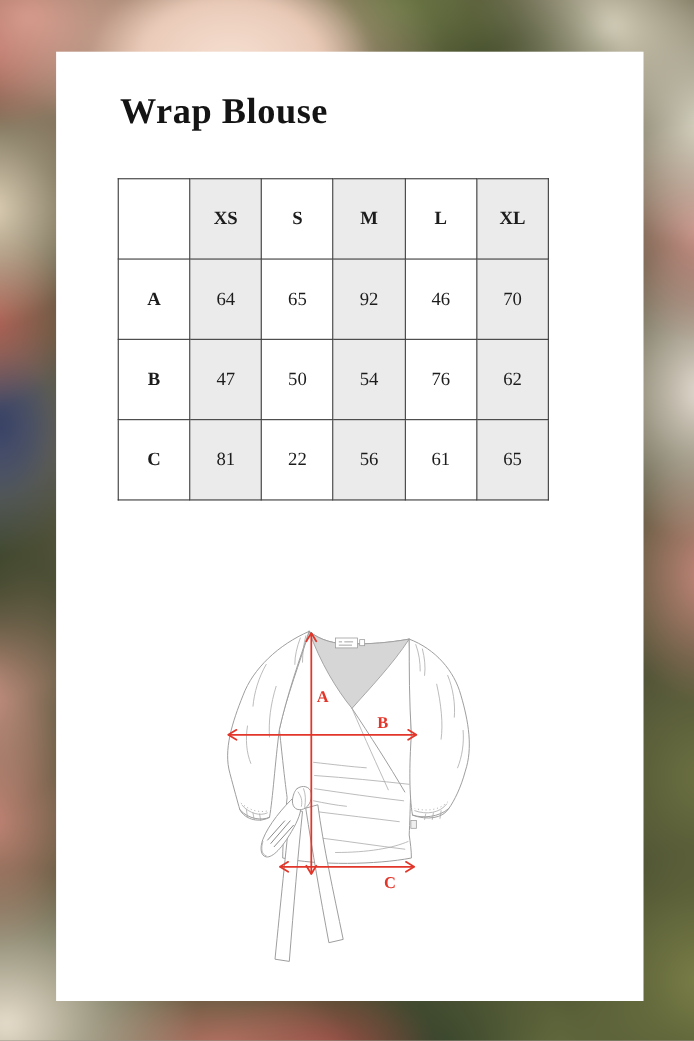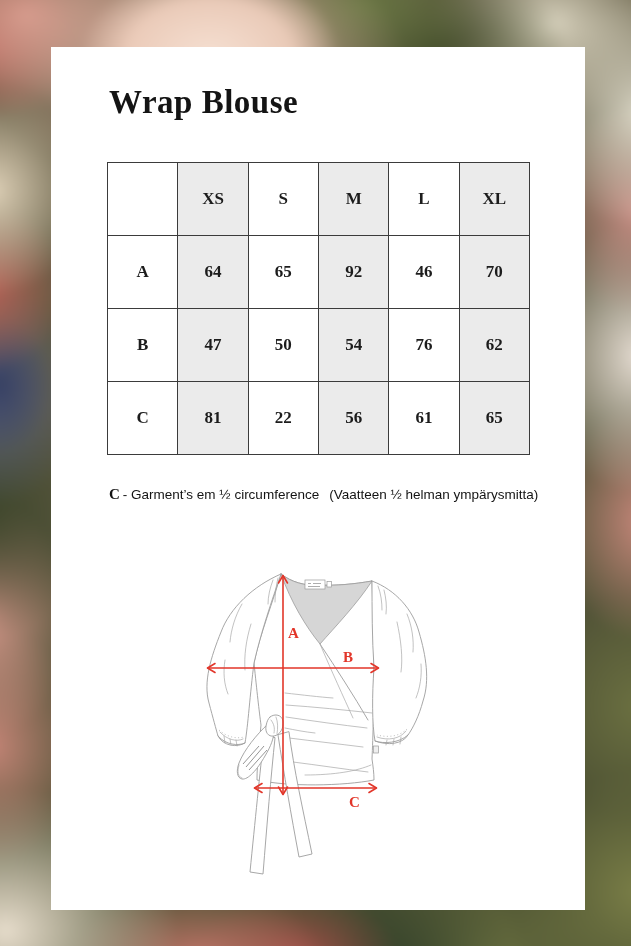--- a/index.html
+++ b/index.html
@@ -43,27 +43,27 @@
   .card{position:absolute;left:51px;top:47px;width:534px;height:863px;background:#ffffff;}
 
   .title{
     position:absolute;left:58px;top:36px;
     font-family:"Liberation Serif",serif;font-weight:700;
     font-size:33px;line-height:1.2;color:#141414;letter-spacing:.5px;text-align:right;
   }
 
   
   table.size{
-    position:absolute;left:56px;top:115px;width:423px;
+    position:absolute;left:56px;top:115px;width:392px;
     border-collapse:collapse;table-layout:fixed;
     font-family:"Liberation Serif",serif;color:#1c1c1c;
   }
   table.size td,table.size th{
     border:1px solid #3b3b3b;text-align:center;vertical-align:middle;
-    height:73px;font-size:17px;font-weight:700;
+    height:73px;font-size:17px;font-weight:400;
   }
   table.size th{font-weight:700;}
   table.size .rowlabel{font-weight:700;}
   col.shade{background:var(--shade);}
 
   
   .legend{position:absolute;left:58px;top:437px;color:#141414;}
   .legend-line{font-size:13.5px;line-height:21px;white-space:nowrap;}
   .lkey{font-family:"Liberation Serif",serif;font-weight:700;font-size:15px;margin-right:3px;}
   .lfi{margin-left:10px;}
@@ -127,23 +127,20 @@
       <td>81</td>
       <td>22</td>
       <td>56</td>
       <td>61</td>
       <td>65</td>
     </tr>
   </tbody>
     </table>
 
   <div class="legend">
-    <div class="legend-line">
-      <span class="lkey">C</span><span class="len">- Garment’s em ½ circumference</span><span class="lfi">(Vaatteen ½ helman ympärysmitta)</span>
-    </div>
   </div>
 
   <svg class="figure" viewBox="0 0 260 340">
 
     <path class="garment gfill" d="M96,14 C88,42 75,74 69,103 C72,132 74,150 76,165 C74,186 72,204 72,220
          C104,227 158,226 189,220 C189,213 188,206 187,199 C188,178 189,140 189,108
          C188,78 188,48 187,21 C170,24 150,26 133,25 C120,26 106,22 96,14 Z"></path>
 
     <path class="vfill" d="M96,14 C106,42 121,67 135,84 C150,67 172,44 187,21 C170,24 150,26 133,25 C120,26 106,22 96,14 Z"></path>
 

